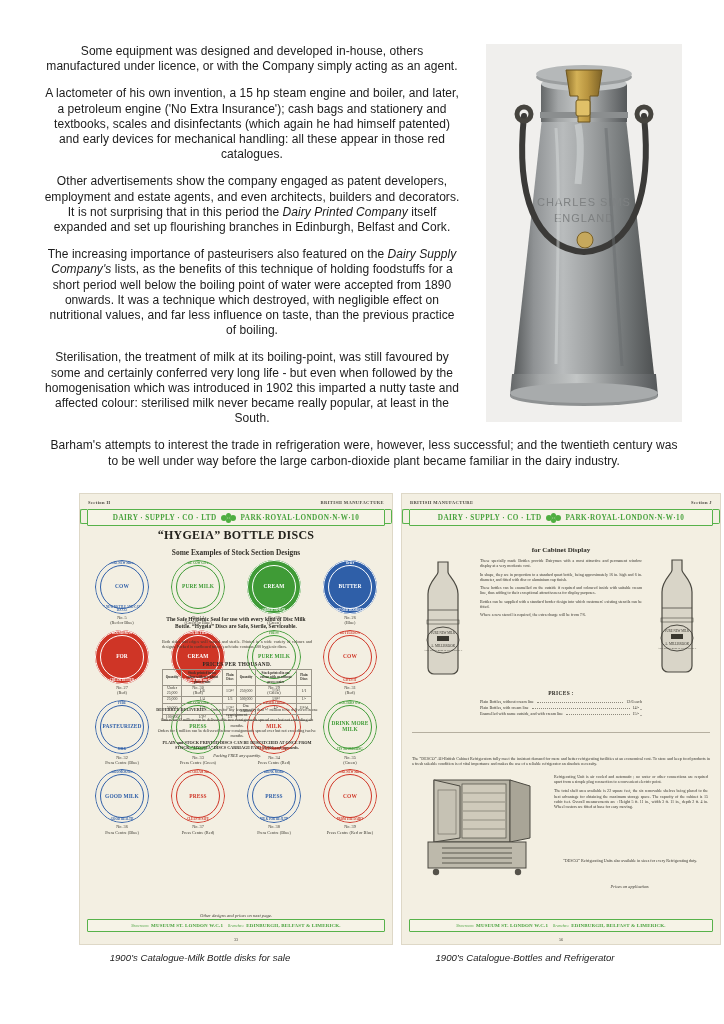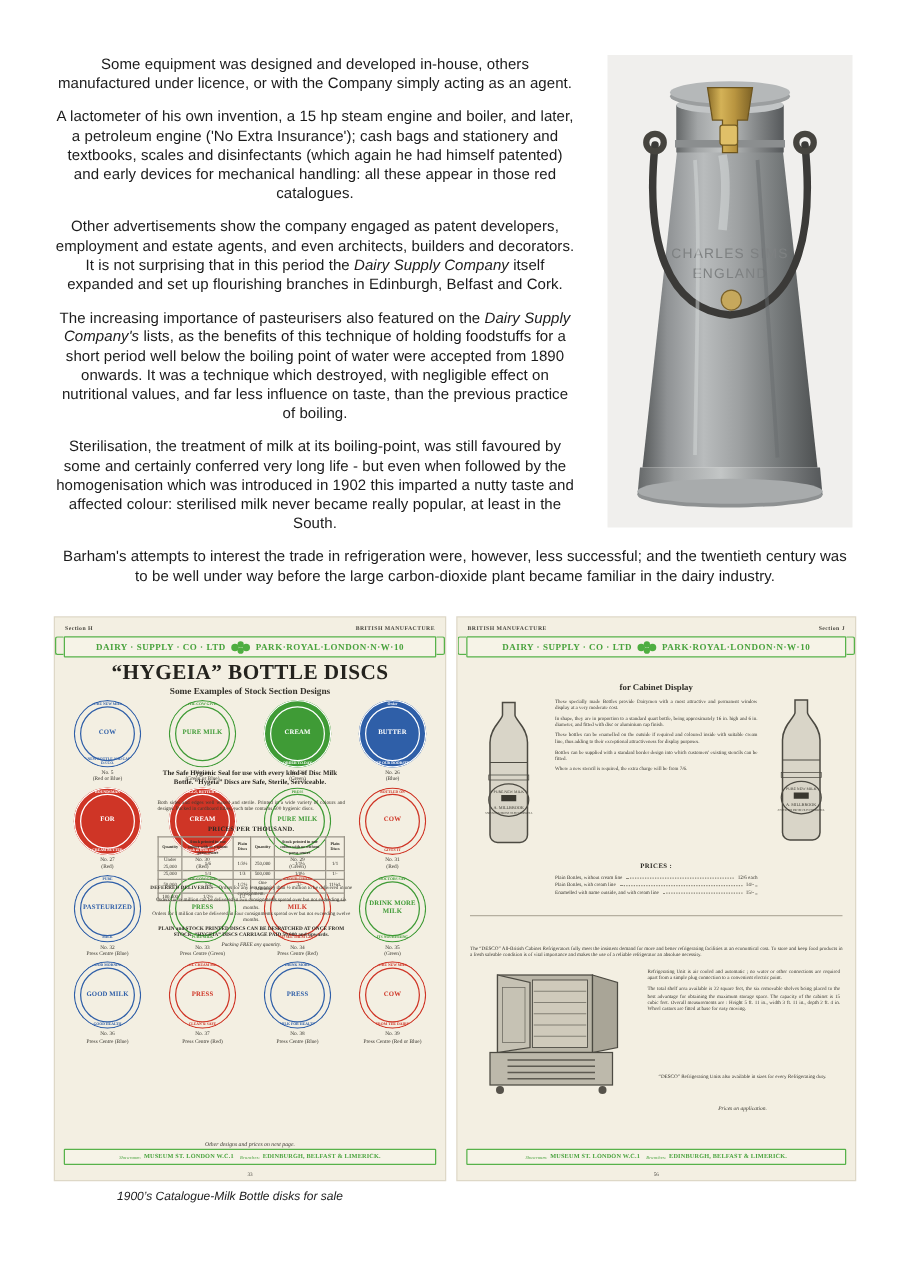--- a/index.html
+++ b/index.html
@@ -40,20 +40,21 @@
 
   
   .plates{position:absolute;left:44px;top:494px;width:640px;height:450px;}
   .plate{
     position:absolute;top:0;height:450px;
     background:#f3efe2;
     box-shadow:0 0 0 1px #ded8c7;
     overflow:hidden;
     font-family:"Liberation Serif", serif;
     color:#3b3a33;
+    margin-left:36px;
   }
   .plate-left{left:0;width:312px;}
   .plate-right{left:322px;width:318px;}
   .plate-inner{position:relative;width:100%;height:100%;}
 
   .plate-tophead{
     position:absolute;top:6px;left:8px;right:8px;
     display:flex;justify-content:space-between;
     font-size:4.6px;letter-spacing:.08em;font-weight:bold;color:#4a4840;
     font-family:"Liberation Serif", serif;
@@ -71,21 +72,21 @@
   .banner .clover i{
     position:absolute;display:block;background:#4fae41;border-radius:50%;
   }
   .banner-edge{position:absolute;top:15px;height:15px;width:7px;
     border:1.1px solid #57b24a;box-sizing:border-box;}
   .banner-edge.l{left:0;border-right:none;border-radius:2px 0 0 2px;}
   .banner-edge.r{right:0;border-left:none;border-radius:0 2px 2px 0;}
 
   .plate-title{
     position:absolute;left:0;right:0;top:34px;text-align:center;
-    font-size:17px;font-weight:bold;letter-spacing:.02em;color:#24231e;
+    font-size:12px;font-weight:bold;letter-spacing:.02em;color:#24231e;
     font-family:"Liberation Serif", serif;
   }
   .plate-sub{
     position:absolute;left:0;right:0;top:54px;text-align:center;
     font-size:7.4px;font-weight:bold;color:#35332c;
   }
 
   
   .disc-grid{position:absolute;left:6px;top:66px;width:300px;}
   .disc-row{display:flex;justify-content:space-between;margin-bottom:4px;}
@@ -217,33 +218,33 @@
   .desco-prices{
     position:absolute;left:150px;right:12px;top:390px;text-align:center;
     font-size:4.4px;font-style:italic;color:#35332c;
   }
 
   
   .caption{
     position:absolute;top:952px;font-size:9.6px;font-style:italic;
     color:#1b1b1b;text-align:center;
   }
-  .cap-left{left:28px;width:312px;text-align:center;}
+  .cap-left{left:44px;width:312px;text-align:center;}
   .cap-right{left:366px;width:318px;}
 </style>
 </head>
 <body>
 
 <div class="page">
 
   <div class="article">
     <div class="art-col">
       <p class="body"><span>Some equipment was designed and developed in-house, others manufactured under licence, or with the Company simply acting as an agent.</span></p>
       <p class="body"><span>A lactometer of his own invention, a 15 hp steam engine and boiler, and later, a petroleum engine ('No Extra Insurance'); cash bags and stationery and textbooks, scales and disinfectants (which again he had himself patented) and early devices for mechanical handling: all these appear in those red catalogues.</span></p>
-      <p class="body"><span>Other advertisements show the company engaged as patent developers, employment and estate agents, and even architects, builders and decorators. It is not surprising that in this period the </span><span class="it">Dairy Supply Company</span><span> itself expanded and set up flourishing branches in Edinburgh, Belfast and Cork.</span></p>
+      <p class="body"><span>Other advertisements show the company engaged as patent developers, employment and estate agents, and even architects, builders and decorators. It is not surprising that in this period the </span><span class="it">Dairy Printed Company</span><span> itself expanded and set up flourishing branches in Edinburgh, Belfast and Cork.</span></p>
       <p class="body"><span>The increasing importance of pasteurisers also featured on the </span><span class="it">Dairy Supply Company's</span><span> lists, as the benefits of this technique of holding foodstuffs for a short period well below the boiling point of water were accepted from 1890 onwards. It was a technique which destroyed, with negligible effect on nutritional values, and far less influence on taste, than the previous practice of boiling.</span></p>
       <p class="body"><span>Sterilisation, the treatment of milk at its boiling-point, was still favoured by some and certainly conferred very long life - but even when followed by the homogenisation which was introduced in 1902 this imparted a nutty taste and affected colour: sterilised milk never became really popular, at least in the South.</span></p>
     </div>
     <p class="body wide"><span>Barham's attempts to interest the trade in refrigeration were, however, less successful; and the twentieth century was to be well under way before the large carbon-dioxide plant became familiar in the dairy industry.</span></p>
   </div>
 
   <div class="churn-photo">
     <svg width="196" height="378" viewBox="0 0 196 378">
       <defs>
         <linearGradient id="metal" x1="0" y1="0" x2="1" y2="0">
@@ -691,14 +692,15 @@
           <span>MUSEUM ST. LONDON W.C.1</span>
           <span class="sm" style="margin-left:5px;">Branches:</span>
           <span>EDINBURGH, BELFAST &amp; LIMERICK.</span>
         </div>
         <div class="plate-pageno">56</div>
       </div>
     </div>
   </div>
 
   <div class="caption cap-left">1900’s Catalogue-Milk Bottle disks for sale</div>
+  <div class="caption cap-right">1900’s Catalogue-Bottles and Refrigerator</div>
 
 </div>
 
 </body></html>

